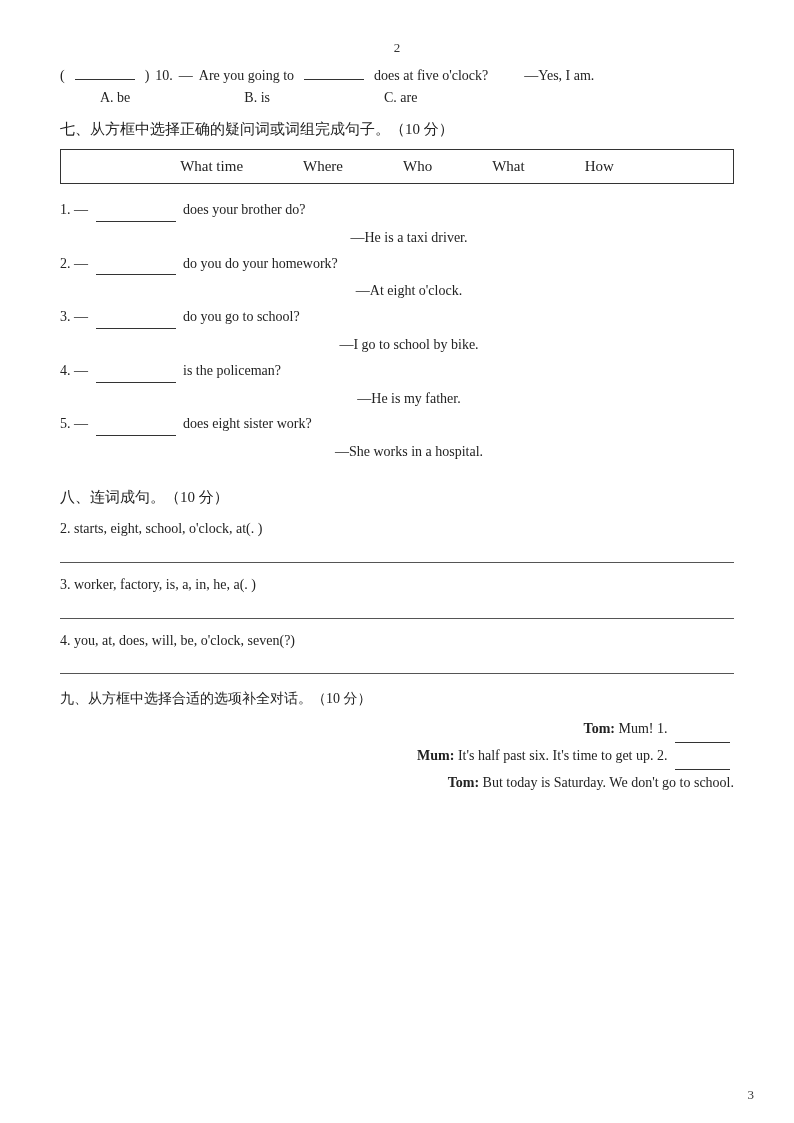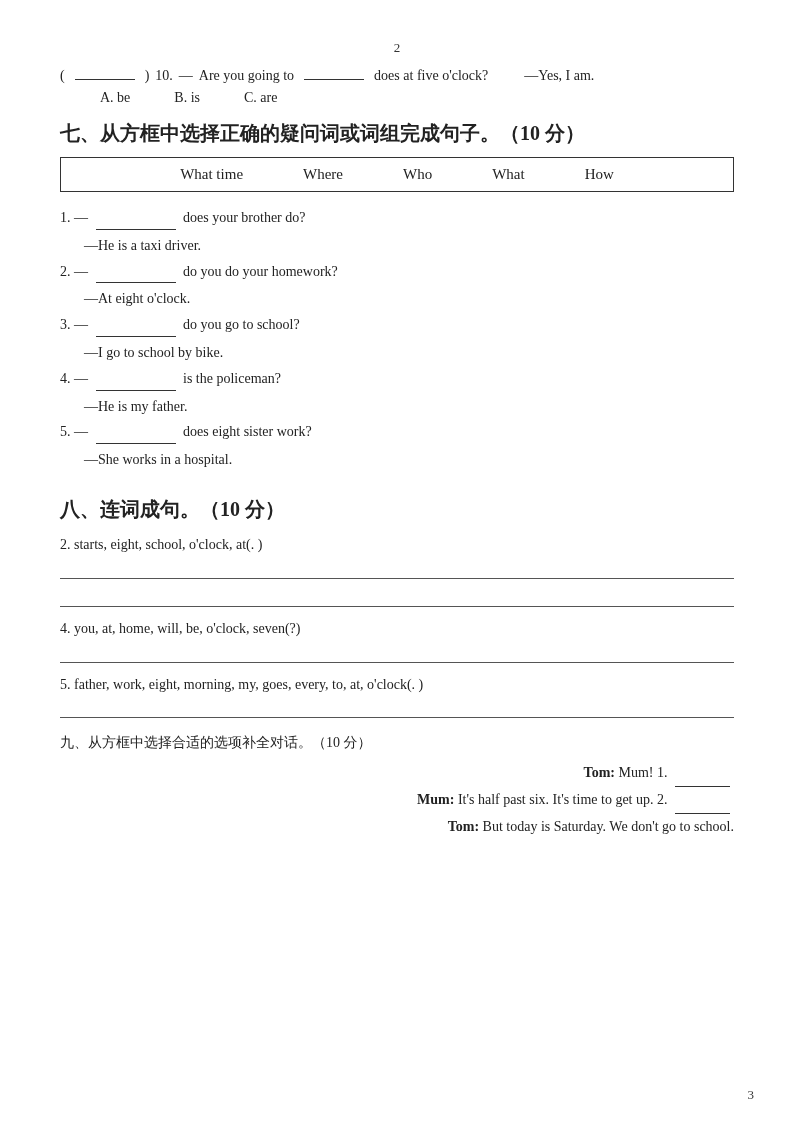--- a/index.html
+++ b/index.html
@@ -44,28 +44,28 @@
     .blank-long {
       display: inline-block;
       border-bottom: 1px solid #333;
       width: 80px;
       min-width: 80px;
       margin: 0 4px;
       vertical-align: bottom;
     }
     .options-row {
       display: flex;
-      gap: 44px;
+      gap: 114px;
       margin: 6px 0 10px 40px;
       font-size: 14px;
     }
     .section-title {
-      font-size: 20px;
+      font-size: 15px;
       margin: 14px 0 10px 0;
-      font-weight: bold;
+      font-weight: normal;
     }
     .word-box {
       border: 1.5px solid #333;
       padding: 8px 22px;
       margin: 0 auto 14px auto;
       display: flex;
       justify-content: center;
       gap: 60px;
       font-size: 15px;
       width: 100%;
@@ -73,20 +73,21 @@
     .exercise-item {
       margin-bottom: 4px;
       font-size: 14px;
       line-height: 1.7;
     }
     .exercise-item-answer {
       margin-bottom: 2px;
       font-size: 14px;
       line-height: 1.7;
       margin-left: 24px;
+      text-align: center;
     }
     .exercise-block {
       margin-bottom: 24px;
     }
     .answer-line {
       border-bottom: 1px solid #555;
       width: 100%;
       margin: 4px 0 10px 0;
       height: 18px;
       display: block;
@@ -203,38 +204,35 @@
 
   <div class="reorder-block">
     <div>
       <span>2. </span>
       <span>starts, eight, school, o'clock, at(. )</span>
     </div>
     <div class="answer-line"></div>
   </div>
 
   <div class="reorder-block">
+    <div>
+      <span>3. </span>
+      <span>worker, factory, is, a, in, he, a(. )</span>
+    </div>
     <div class="answer-line"></div>
   </div>
 
   <div class="reorder-block">
     <div>
       <span>4. </span>
-      <span>you, at, home, will, be, o'clock, seven(?)</span>
+      <span>you, at, does, will, be, o'clock, seven(?)</span>
     </div>
     <div class="answer-line"></div>
   </div>
 
-  <div class="reorder-block">
-    <div>
-      <span>5. </span>
-      <span>father, work, eight, morning, my, goes, every, to, at, o'clock(. )</span>
-    </div>
-    <div class="answer-line"></div>
-  </div>
 
 </div>
 
 <div class="section-nine-title">九、从方框中选择合适的选项补全对话。（10 分）</div>
 
 <div>
   <div class="dialogue-row">
     <span class="speaker-tom">Tom:</span>
     <span>Mum! 1.</span>
     <span class="fill-blank-inline"></span>

